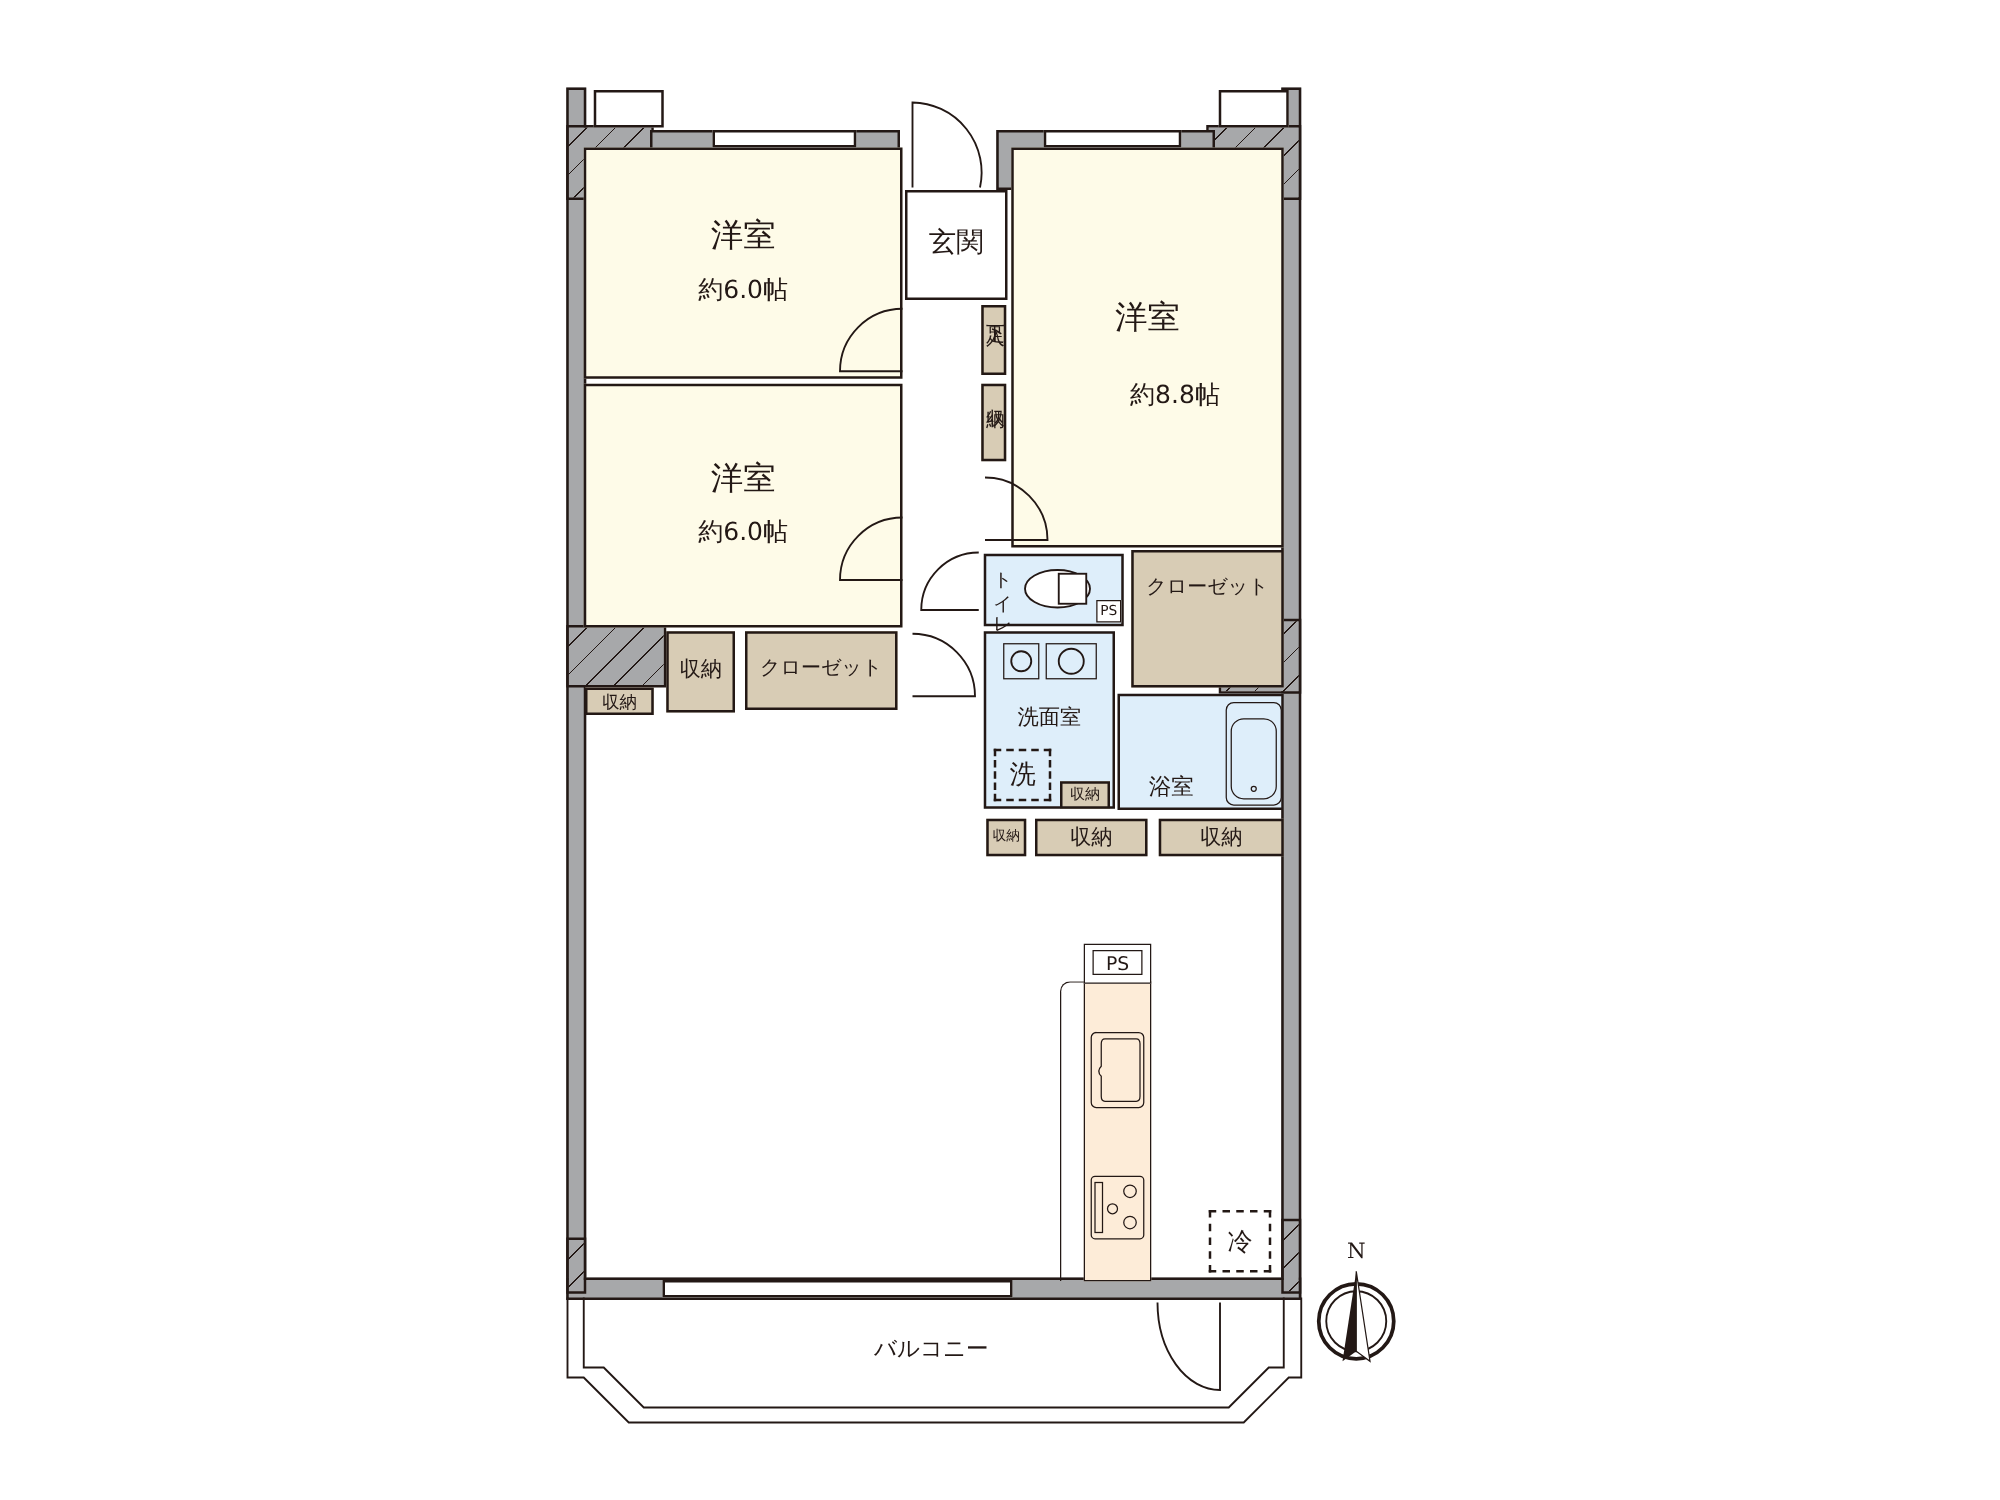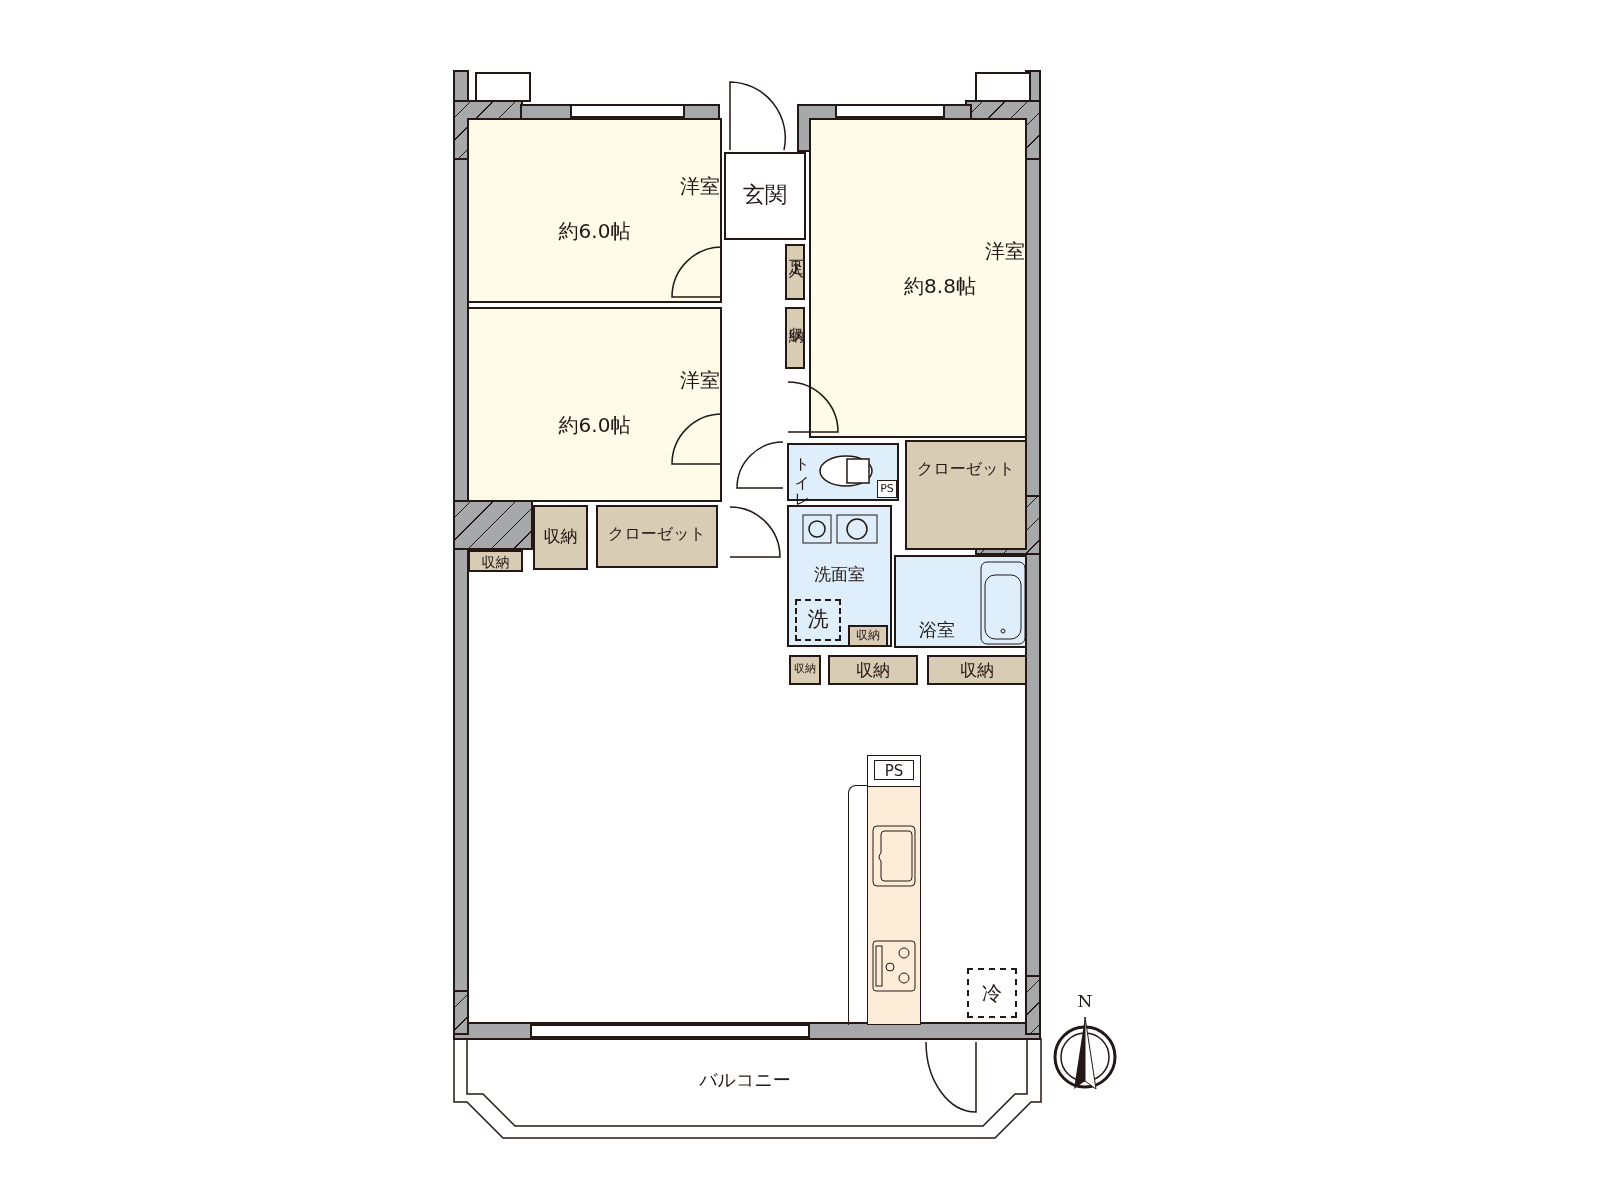--- a/index.html
+++ b/index.html
@@ -6,21 +6,21 @@
   body{width:1600px;height:1200px;position:relative;overflow:hidden;font-family:"DejaVu Sans","Liberation Sans",sans-serif;color:#231815;}
   .abs{position:absolute;box-sizing:border-box;}
   .wall{background:#a7a8aa;border:2px solid #231815;}
   .room{border:2px solid #231815;}
   .bed{background:#fefbe8;}
   .ldk{background:#fdecd8;}
   .wet{background:#deeefa;}
   .stor{background:#d8ccb5;border:2px solid #231815;}
   .white{background:#fff;}
   .lbl{position:absolute;text-align:center;white-space:nowrap;line-height:1.15;}
-  .big{font-size:20px;text-align:right;}
+  .big{font-size:26px;}
   .size{font-size:20px;}
   .mid{font-size:19px;}
   .sm{font-size:16px;}
   .xs{font-size:13px;}
   .vert{writing-mode:vertical-rl;font-size:15px;letter-spacing:1px;}
   .hatch{background:repeating-linear-gradient(135deg,#a7a8aa 0 10px,#231815 10px 11px,#a7a8aa 11px 16px);}
   .win{background:#fff;border:2px solid #231815;}
   .dash{border:2px dashed #231815;}
   svg{position:absolute;overflow:visible;}
 </style>
@@ -48,21 +48,21 @@
 </div>
 <div class="abs win" style="left:570px;top:104px;width:115px;height:14px;"></div>
 
 <div class="abs room bed" style="left:467px;top:307px;width:255px;height:195px;">
   <div class="lbl big" style="left:0;right:0;top:60px;">洋室</div>
   <div class="lbl size" style="left:0;right:0;top:105px;">約6.0帖</div>
 </div>
 
 <div class="abs room bed" style="left:809px;top:118px;width:218px;height:320px;">
   <div class="lbl big" style="left:0;right:0;top:120px;">洋室</div>
-  <div class="lbl size" style="left:0;right:0;top:155px;margin-left:44px;">約8.8帖</div>
+  <div class="lbl size" style="left:0;right:0;top:184px;margin-left:44px;">約8.8帖</div>
 </div>
 <div class="abs win" style="left:835px;top:104px;width:110px;height:14px;"></div>
 
 <div class="abs room white" style="left:724px;top:152px;width:82px;height:88px;">
   <div class="lbl mid" style="left:0;right:0;top:28px;font-size:22px;">玄関</div>
 </div>
 <div class="abs" style="left:724px;top:240px;width:60px;height:330px;background:#fff;"></div>
 <svg style="left:728px;top:80px;" width="60" height="72">
   <path d="M2 70 L2 2 A56 56 0 0 1 56 70" fill="none" stroke="#231815" stroke-width="1.5"></path>
 </svg>

